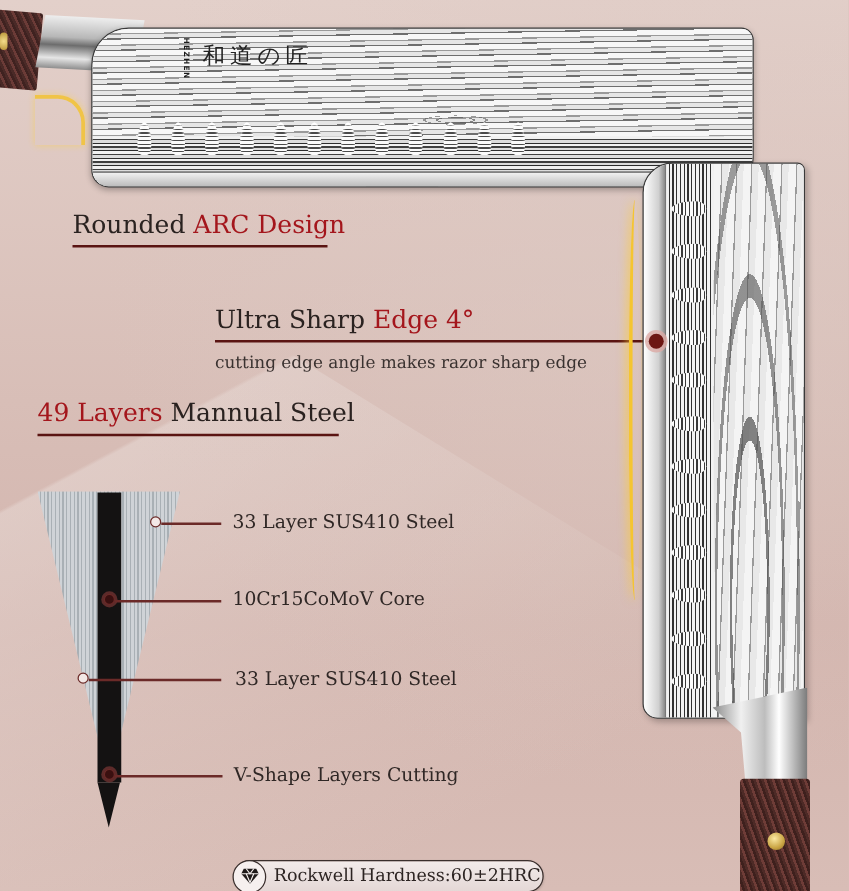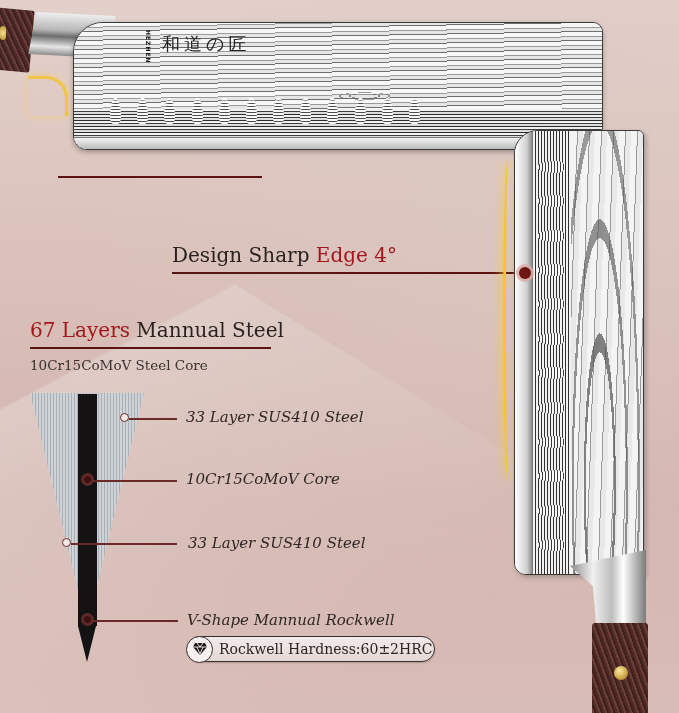--- a/index.html
+++ b/index.html
@@ -132,25 +132,25 @@
       position: absolute; left: 48px; top: 233px; width: 0; height: 0;
       border-left: 9.5px solid transparent; border-right: 9.5px solid transparent;
       border-top: 36px solid #141212;
     }
     .marker {
       position: absolute; width: 9px; height: 9px; border-radius: 50%;
       border: 1.5px solid #6b2a28; background: #f3e8e6;
     }
     .marker.dark { background: #3a1010; box-shadow: 0 0 0 2px rgba(140,60,58,0.6); }
     .leader { position: absolute; height: 1.5px; background: #6b2a28; }
-    .layer-label { position: absolute; font-size: 15px; color: #2f2725; white-space: nowrap; font-style: italic; }
+    .layer-label { position: absolute; font-size: 15px; color: #2f2725; white-space: nowrap; }
 
     
     .hardness-pill {
-      position: absolute; left: 187px; top: 636px; width: 248px; height: 26px;
+      position: absolute; left: 187px; top: 688px; width: 248px; height: 26px;
       border: 1.5px solid #3a2f2d; border-radius: 14px;
       background: linear-gradient(180deg, #f2ebea, #e4d8d6);
       display: flex; align-items: center;
       box-shadow: 0 1px 2px rgba(0,0,0,0.2);
     }
     .diamond-badge {
       width: 27px; height: 27px; border-radius: 50%; margin-left: -2px;
       border: 1.5px solid #3a2f2d; background: #f6f0ef;
       display: flex; align-items: center; justify-content: center;
     }
@@ -237,36 +237,39 @@
     <div class="dimple"></div>
     <div class="dimple"></div>
     <div class="dimple"></div>
   </div>
   <div class="logo-vertical">HEZHEN</div>
   <div class="kanji">和道の匠</div>
   <div class="yellow-arc-top"></div>
 </div>
 
 <div class="callout" id="callout-arc">
+  <div class="title">
+    <span>Rounded </span><span class="accent">ARC Design</span>
+  </div>
   <div class="rule"></div>
 </div>
 
 <div class="callout" id="callout-edge">
   <div class="title">
-    <span>Design Sharp </span><span class="accent">Edge 4°</span>
+    <span>Ultra Sharp </span><span class="accent">Edge 4°</span>
   </div>
   <div class="rule"></div>
+  <div class="sub">cutting edge angle makes razor sharp edge</div>
 </div>
 
 <div class="callout" id="callout-layers">
   <div class="title">
-    <span class="accent">67 Layers</span><span> Mannual Steel</span>
+    <span class="accent">49 Layers</span><span> Mannual Steel</span>
   </div>
   <div class="rule"></div>
-  <div class="sub">10Cr15CoMoV Steel Core</div>
 </div>
 
 <div class="layer-diagram">
   <div class="cladding"></div>
   <div class="core"></div>
   <div class="core-tip"></div>
 </div>
 
 <div class="marker" style="left:120px; top:413px;"></div>
 <div class="leader" style="left:129px; top:418px; width:48px;"></div>
@@ -275,21 +278,21 @@
 <div class="marker dark" style="left:83px; top:475px;"></div>
 <div class="leader" style="left:92px; top:480px; width:85px;"></div>
 <div class="layer-label" style="left:186px; top:470px;">10Cr15CoMoV Core</div>
 
 <div class="marker" style="left:62px; top:538px;"></div>
 <div class="leader" style="left:71px; top:543px; width:106px;"></div>
 <div class="layer-label" style="left:188px; top:534px;">33 Layer SUS410 Steel</div>
 
 <div class="marker dark" style="left:83px; top:615px;"></div>
 <div class="leader" style="left:92px; top:620px; width:86px;"></div>
-<div class="layer-label" style="left:187px; top:611px;">V-Shape Mannual Rockwell</div>
+<div class="layer-label" style="left:187px; top:611px;">V-Shape Layers Cutting</div>
 
 <div class="hardness-pill">
   <div class="diamond-badge">
     <svg width="16" height="14" viewBox="0 0 16 14">
       <polygon points="3,1 13,1 15,5 8,13 1,5" fill="#1f1a19"></polygon>
       <polyline points="1,5 15,5" stroke="#f6f0ef" stroke-width="0.9" fill="none"></polyline>
       <polyline points="5,1 8,5 11,1" stroke="#f6f0ef" stroke-width="0.9" fill="none"></polyline>
       <polyline points="5,5 8,12 11,5" stroke="#f6f0ef" stroke-width="0.9" fill="none"></polyline>
     </svg>
   </div>

